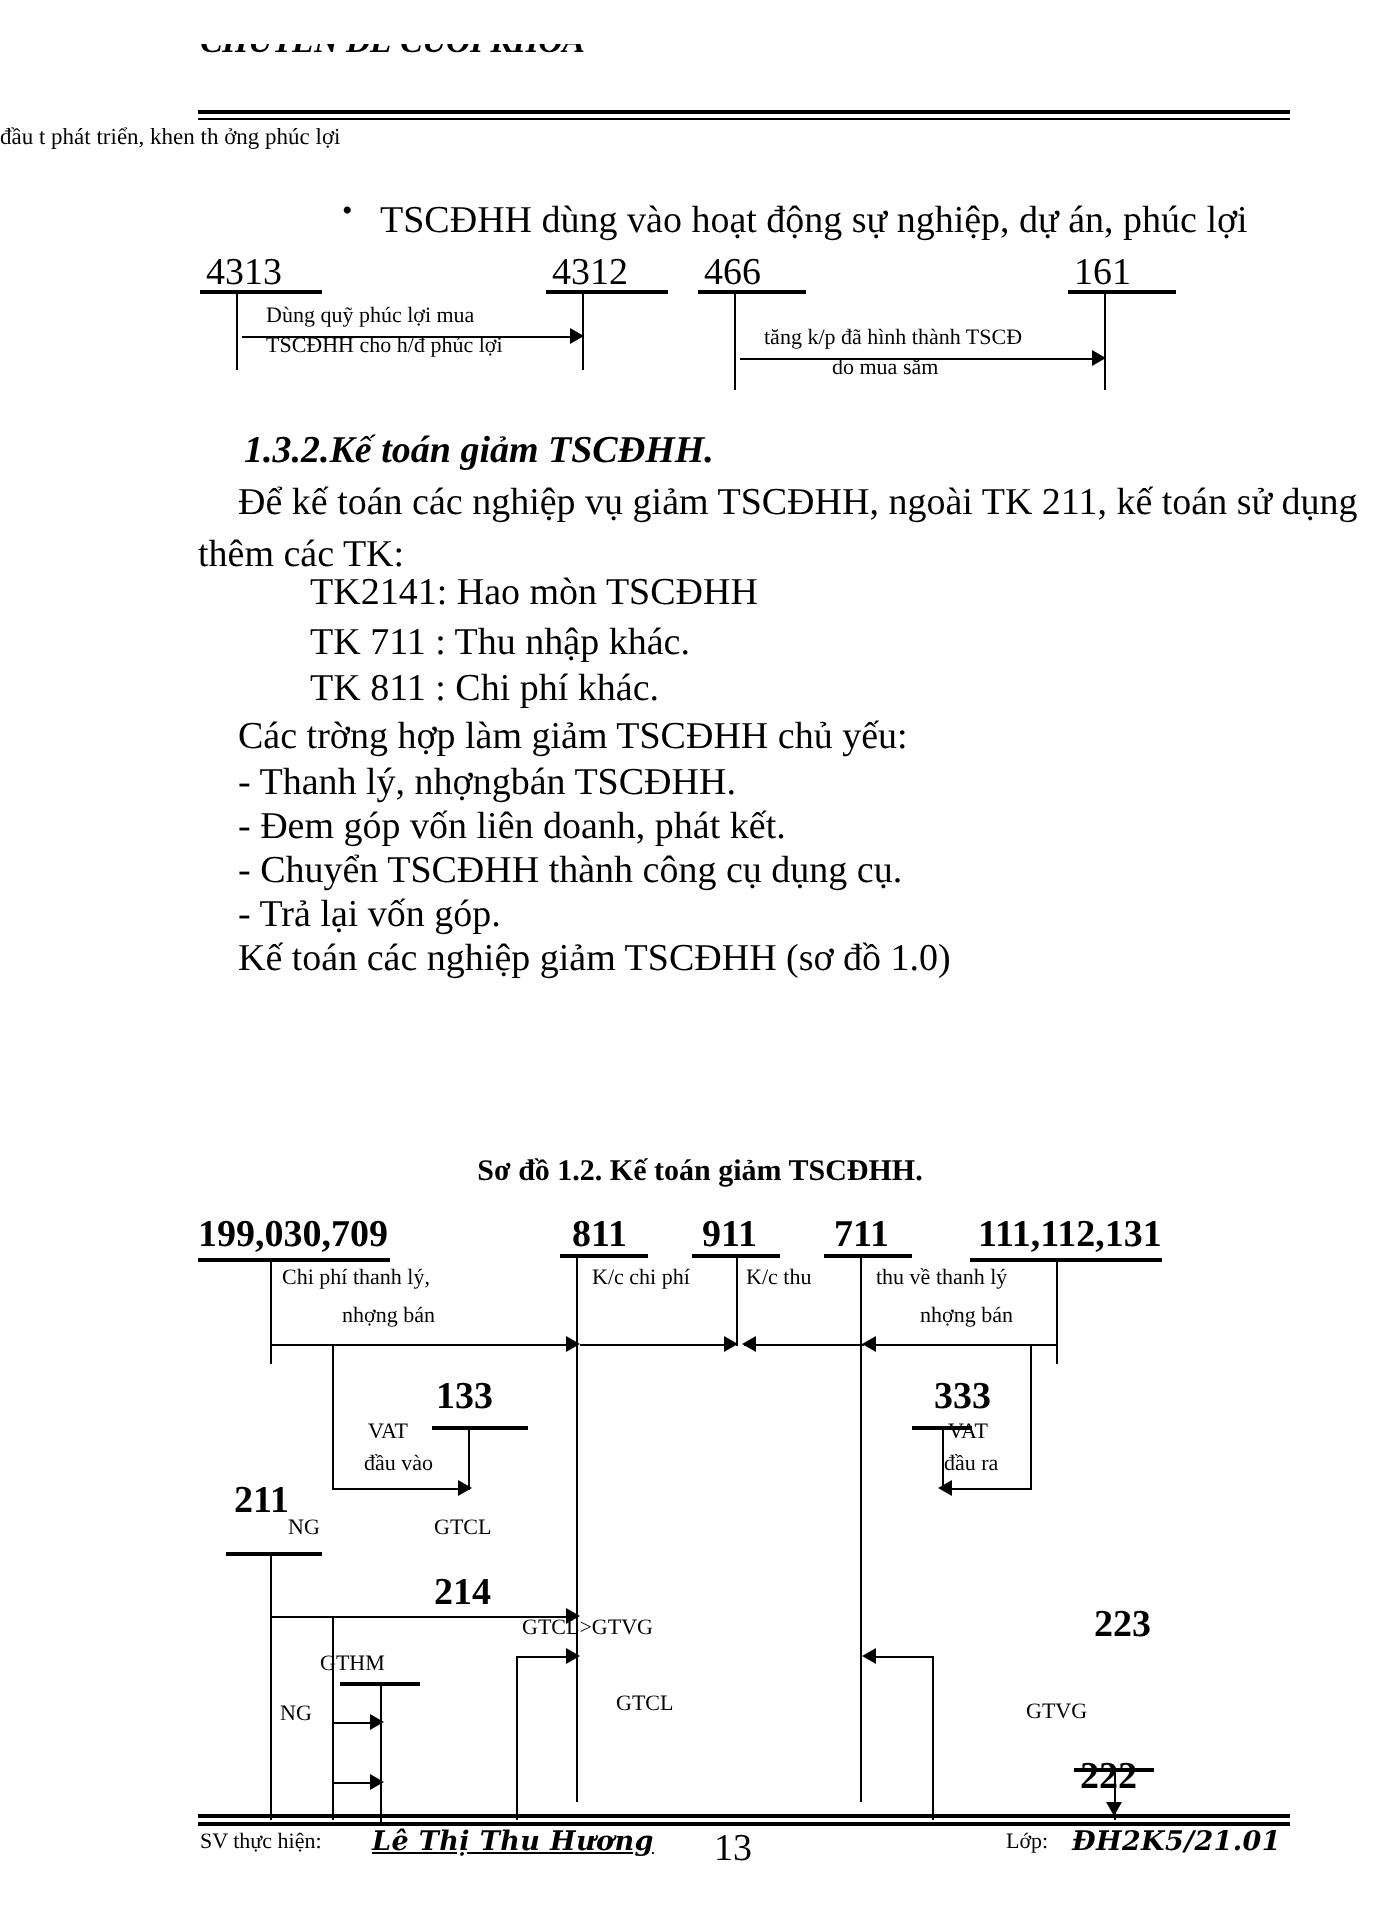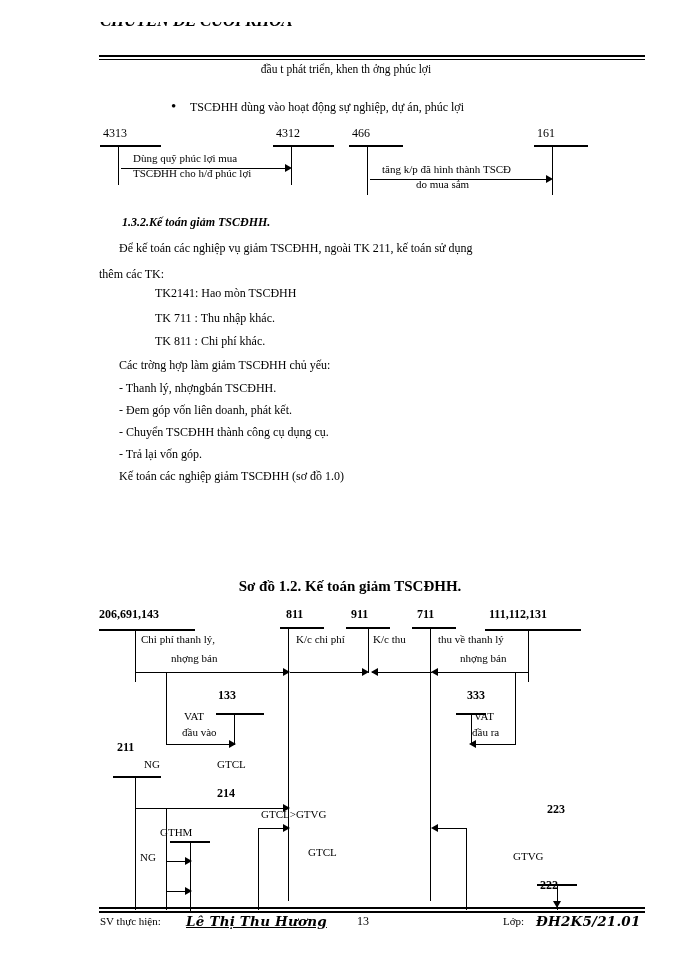--- a/index.html
+++ b/index.html
@@ -26,28 +26,28 @@
     font-size:17px;letter-spacing:-0.3px;
     white-space:nowrap;
   }
   .hdr-rule{
     position:absolute;left:99px;width:546px;background:#000;
   }
   .hdr-rule.a{top:55px;height:2px;}
   .hdr-rule.b{top:59px;height:1px;}
 
   .hdr-sub{
-    position:absolute;left:0;top:63px;width:692px;text-align:center;
+    position:absolute;left:0;top:63px;width:692px;text-align:left;
     font-size:11.5px;
   }
 
   
   .tx{position:absolute;white-space:nowrap;}
   .f13{font-size:13.5px;}
-  .f14{font-size:12px;}
+  .f14{font-size:19px;}
   .f12{font-size:11px;}
   .f11{font-size:11px;}
   .b{font-weight:bold;}
   .bi{font-weight:bold;font-style:italic;}
 
   .bullet{
     position:absolute;font-size:15px;line-height:1;
   }
 
   
@@ -126,21 +126,21 @@
   <div class="tx f14" style="left:119px;top:381px;">- Thanh lý, nhợngbán    TSCĐHH.</div>
   <div class="tx f14" style="left:119px;top:403px;">- Đem góp vốn liên doanh, phát kết.</div>
   <div class="tx f14" style="left:119px;top:425px;">- Chuyển TSCĐHH thành công cụ dụng cụ.</div>
   <div class="tx f14" style="left:119px;top:447px;">- Trả lại vốn góp.</div>
   <div class="tx f14" style="left:119px;top:469px;">Kế toán các nghiệp giảm TSCĐHH (sơ đồ 1.0)</div>
 
   <div>
 
     <div class="tx f15 b" style="left:0;top:578px;width:700px;text-align:center;font-size:15px;">Sơ đồ 1.2. Kế toán giảm TSCĐHH.</div>
 
-    <div class="tx f14 b" style="left:99px;top:607px;">206,691,143</div>
+    <div class="tx f14 b" style="left:99px;top:607px;">199,030,709</div>
     <div class="tx f14 b" style="left:286px;top:607px;">811</div>
     <div class="tx f14 b" style="left:351px;top:607px;">911</div>
     <div class="tx f14 b" style="left:417px;top:607px;">711</div>
     <div class="tx f14 b" style="left:489px;top:607px;">111,112,131</div>
 
     <div class="tl" style="left:99px;top:629px;width:96px;"></div>
     <div class="tl" style="left:280px;top:627px;width:44px;"></div>
     <div class="tl" style="left:346px;top:627px;width:44px;"></div>
     <div class="tl" style="left:412px;top:627px;width:44px;"></div>
     <div class="tl" style="left:485px;top:629px;width:96px;"></div>

